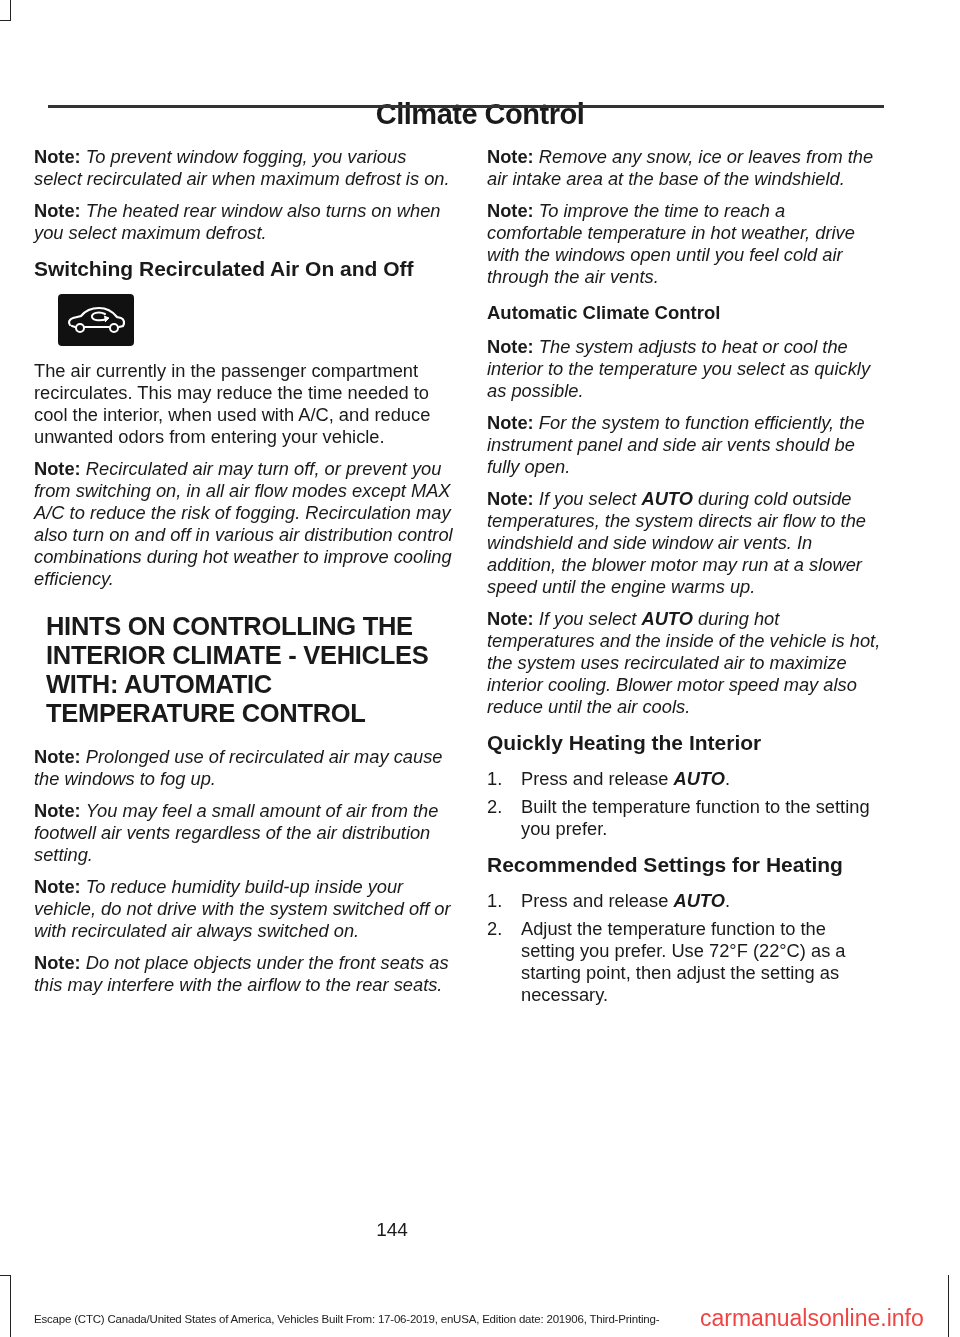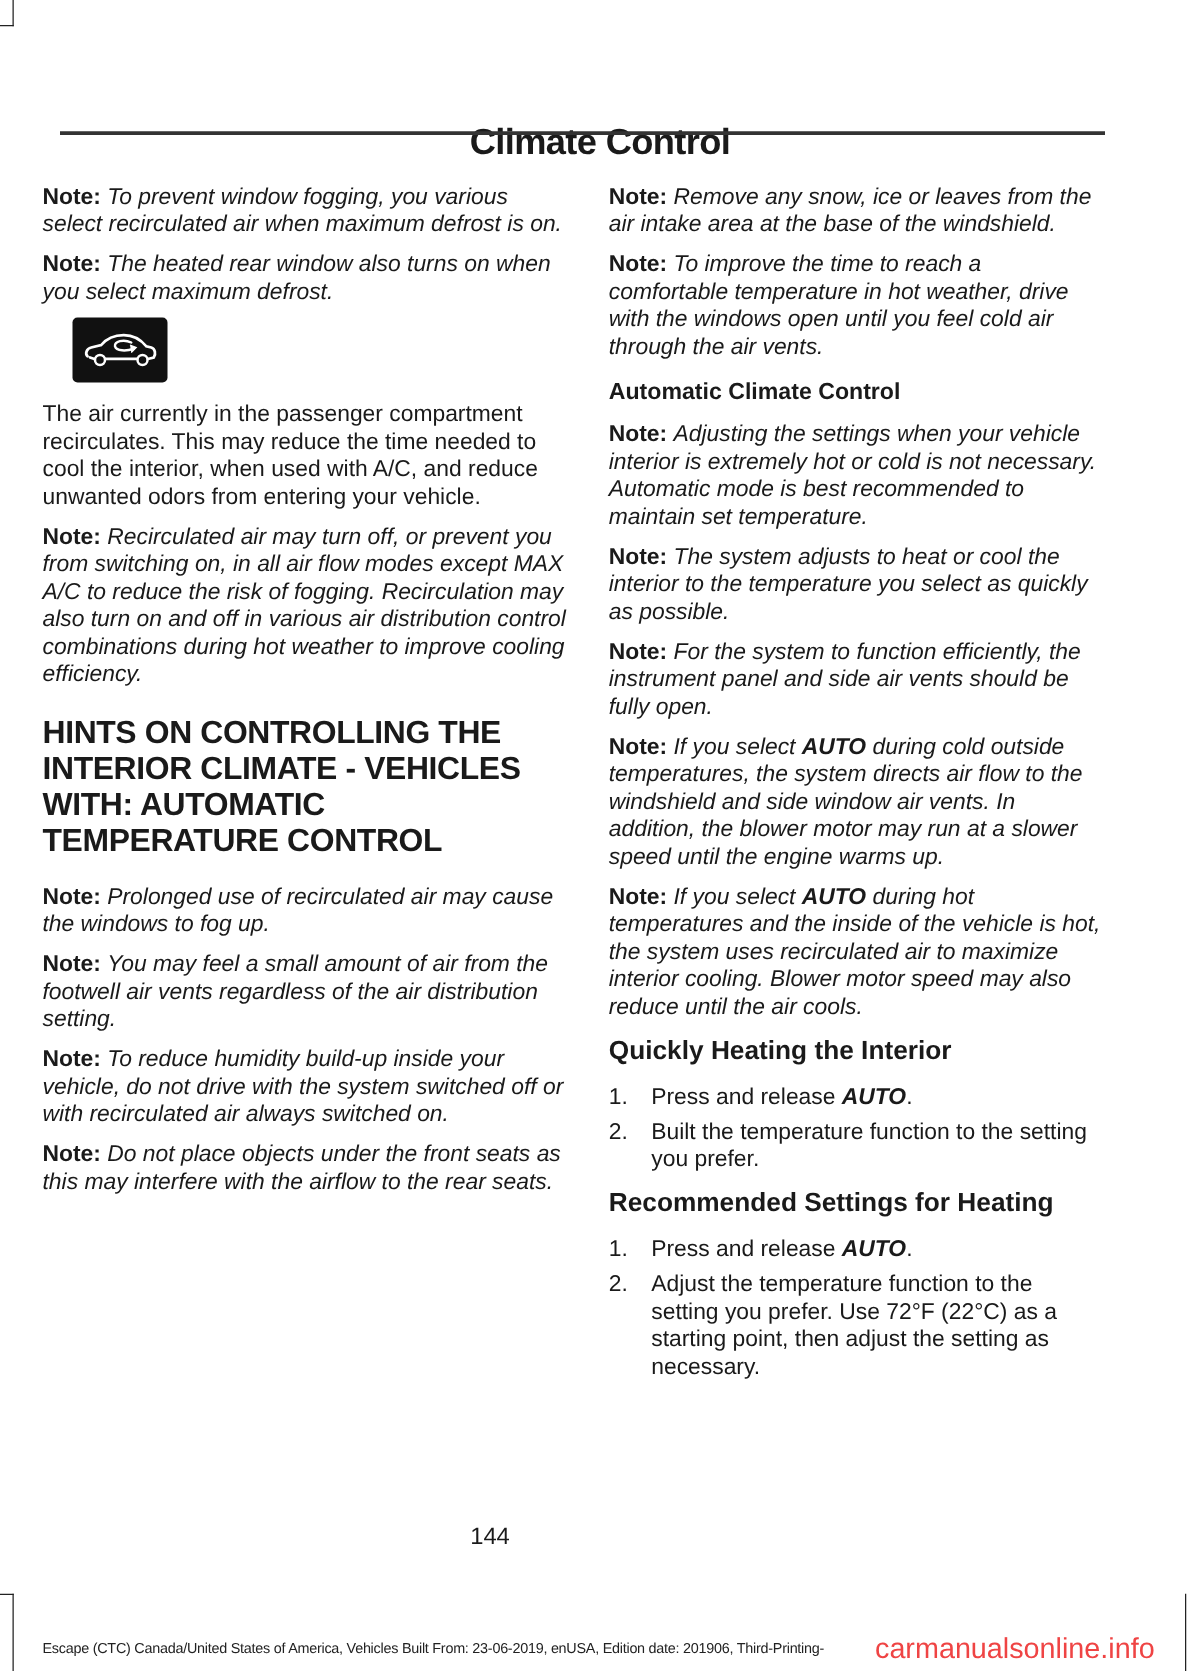--- a/index.html
+++ b/index.html
@@ -12,21 +12,21 @@
   .header-rule { position:absolute; top:105px; left:48px; width:836px; height:3px; background:#333; }
   .col { position:absolute; top:146px; width:420px; font-size:18.3px; line-height:22px; }
   .col-left { left:34px; }
   .col-right { left:487px; width:395px; }
   p { margin:0 0 10px 0; }
   .note-label { font-weight:bold; font-style:normal; }
   .note-text { font-style:italic; }
   .b { font-weight:bold; }
   h2.sub { font-size:21px; font-weight:bold; margin:14px 0 14px 0; line-height:22px; }
   h2.subsmall { font-size:18.5px; font-weight:bold; margin:14px 0 12px 0; line-height:22px; }
-  h1.main { font-size:25.5px; font-weight:bold; line-height:29px; margin:22px 0 18px 0; letter-spacing:-0.3px; }
+  h1.main { font-size:25.5px; font-weight:bold; line-height:29px; margin:22px 0 18px 12px; letter-spacing:-0.3px; }
   .icon-row { display:flex; align-items:flex-start; margin:8px 0 14px 0; }
   .icon-box { width:76px; height:52px; background:#111; border-radius:4px; margin:0 14px 0 24px; flex:none; display:flex; align-items:center; justify-content:center; }
   ol.steps { list-style:none; margin:0 0 10px 0; padding:0; }
   ol.steps li { display:flex; margin-bottom:6px; }
   ol.steps .num { width:34px; flex:none; }
   .page-num { position:absolute; top:1219px; left:0; width:784px; text-align:center; font-size:19px; }
   .footer { position:absolute; top:1313px; left:34px; font-size:11.5px; color:#222; letter-spacing:-0.2px; }
   .watermark { position:absolute; top:1305px; left:700px; font-size:23px; color:#ef4444; }
 </style>
 </head>
@@ -36,20 +36,21 @@
 <div class="crop-bl"></div>
 <div class="crop-br"></div>
 
 <div class="header-title">Climate Control</div>
 <div class="header-rule"></div>
 
 <div class="col col-left">
   <p><span class="note-label">Note:</span> <span class="note-text">To prevent window fogging, you various select recirculated air when maximum defrost is on.</span></p>
   <p><span class="note-label">Note:</span> <span class="note-text">The heated rear window also turns on when you select maximum defrost.</span></p>
 
+  <h2 class="sub">Switching Recirculated Air On and Off</h2>
 
   <div class="icon-row">
     <div class="icon-box">
       <svg width="62" height="34" viewBox="0 0 62 34">
         <path d="M5 22 C3 20 4 16 8 15 L16 13 C20 8 26 5 34 5 C42 5 48 9 52 14 L56 15 C59 16 60 20 58 23 L54 24 M44 24 L20 24 M10 24 L7 23" fill="none" stroke="#fff" stroke-width="2.2" stroke-linecap="round"></path>
         <circle cx="15" cy="25" r="4" fill="none" stroke="#fff" stroke-width="2"></circle>
         <circle cx="49" cy="25" r="4" fill="none" stroke="#fff" stroke-width="2"></circle>
         <path d="M40 11 C34 8 26 10 27 14 C28 18 36 18 42 16" fill="none" stroke="#fff" stroke-width="2" stroke-linecap="round"></path>
         <path d="M39 13 L44 15 L40 19" fill="#fff" stroke="#fff" stroke-width="1"></path>
       </svg>
@@ -67,21 +68,20 @@
   <p><span class="note-label">Note:</span> <span class="note-text">To reduce humidity build-up inside your vehicle, do not drive with the system switched off or with recirculated air always switched on.</span></p>
   <p><span class="note-label">Note:</span> <span class="note-text">Do not place objects under the front seats as this may interfere with the airflow to the rear seats.</span></p>
 </div>
 
 <div class="col col-right">
   <p><span class="note-label">Note:</span> <span class="note-text">Remove any snow, ice or leaves from the air intake area at the base of the windshield.</span></p>
   <p><span class="note-label">Note:</span> <span class="note-text">To improve the time to reach a comfortable temperature in hot weather, drive with the windows open until you feel cold air through the air vents.</span></p>
 
   <h2 class="subsmall">Automatic Climate Control</h2>
 
-  <p><span class="note-label">Note:</span> <span class="note-text">Adjusting the settings when your vehicle interior is extremely hot or cold is not necessary. Automatic mode is best recommended to maintain set temperature.</span></p>
   <p><span class="note-label">Note:</span> <span class="note-text">The system adjusts to heat or cool the interior to the temperature you select as quickly as possible.</span></p>
   <p><span class="note-label">Note:</span> <span class="note-text">For the system to function efficiently, the instrument panel and side air vents should be fully open.</span></p>
 
   <p><span class="note-label">Note:</span> <span class="note-text"><span>If you select </span><span class="b">AUTO</span><span> during cold outside temperatures, the system directs air flow to the windshield and side window air vents. In addition, the blower motor may run at a slower speed until the engine warms up.</span></span></p>
   <p><span class="note-label">Note:</span> <span class="note-text"><span>If you select </span><span class="b">AUTO</span><span> during hot temperatures and the inside of the vehicle is hot, the system uses recirculated air to maximize interior cooling. Blower motor speed may also reduce until the air cools.</span></span></p>
 
   <h2 class="sub">Quickly Heating the Interior</h2>
   <ol class="steps">
     <li>
         <span class="num">1.</span>
@@ -100,14 +100,14 @@
         <span><span>Press and release </span><i class="b">AUTO</i><span>.</span></span>
       </li>
     <li>
         <span class="num">2.</span>
         <span>Adjust the temperature function to the setting you prefer. Use 72°F (22°C) as a starting point, then adjust the setting as necessary.</span>
       </li>
   </ol>
 </div>
 
 <div class="page-num">144</div>
-<div class="footer">Escape (CTC) Canada/United States of America, Vehicles Built From: 23-06-2019, enUSA, Edition date: 201906, Third-Printing-</div>
+<div class="footer">Escape (CTC) Canada/United States of America, Vehicles Built From: 17-06-2019, enUSA, Edition date: 201906, Third-Printing-</div>
 <div class="watermark">carmanualsonline.info</div>
 
 </body></html>

